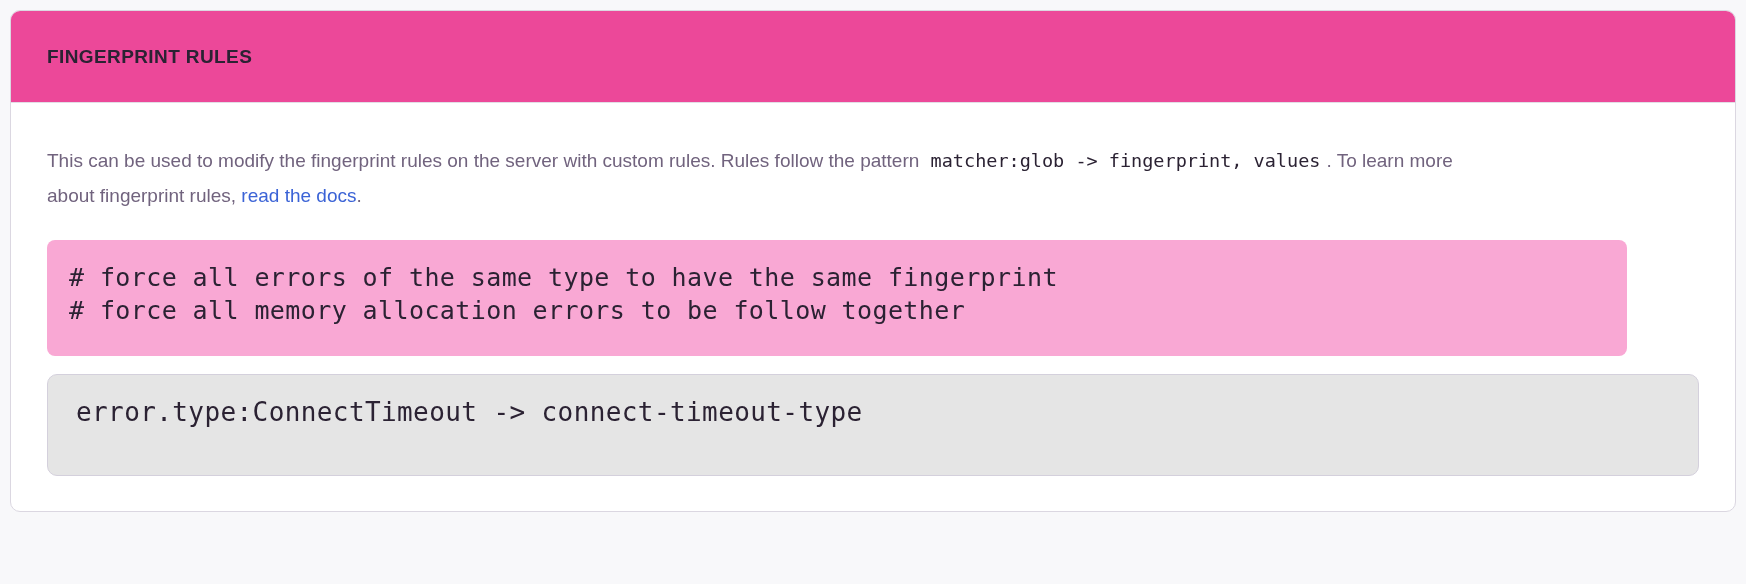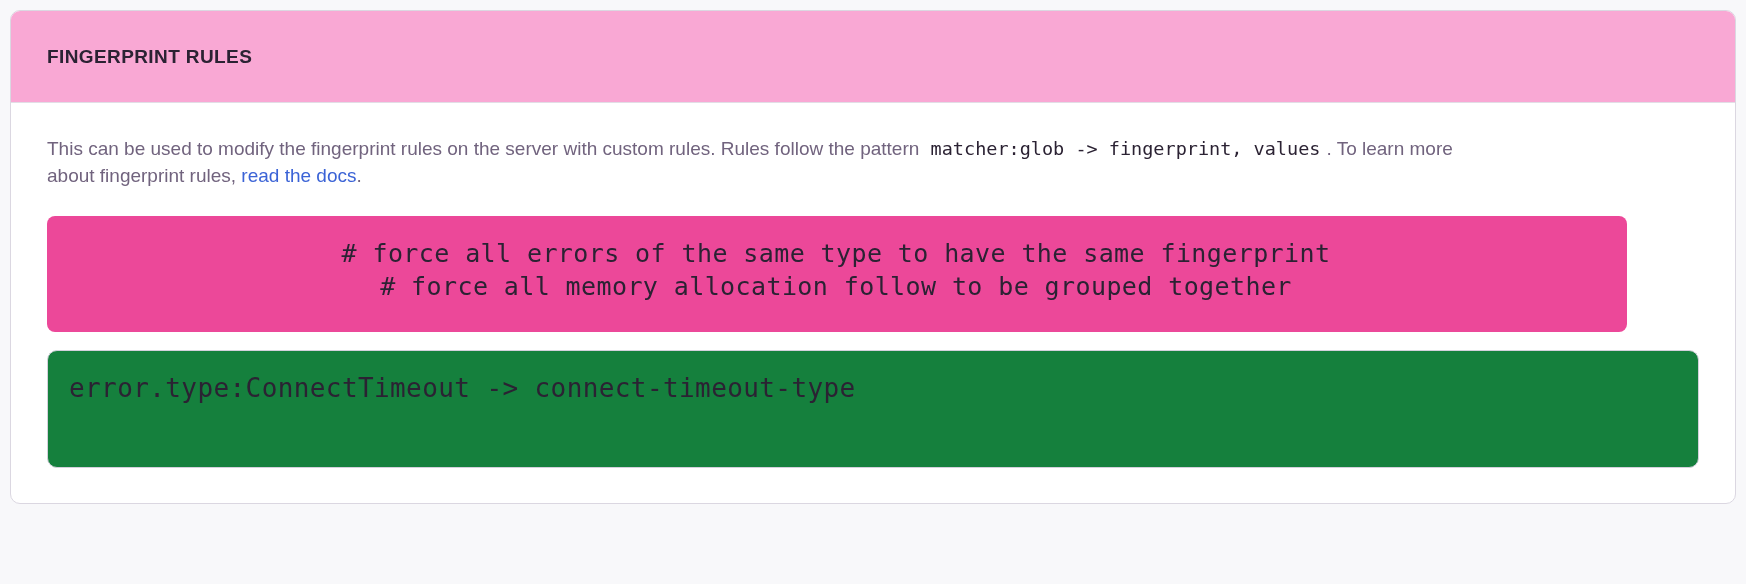--- a/index.html
+++ b/index.html
@@ -15,78 +15,77 @@
     padding: 10px;
   }
   .panel {
     background: #FFFFFF;
     border: 1px solid #DBD7E1;
     border-radius: 10px;
     width: 100%;
     overflow: hidden;
   }
   .panel-header {
-    background: #f9a8d4;
+    background: #ec4899;
     border-bottom: 1px solid #E2DEE6;
     height: 92px;
     padding: 0 36px;
     display: flex;
     align-items: center;
   }
   .panel-title {
     font-size: 19px;
     font-weight: 700;
     letter-spacing: 0.4px;
     color: #2B2233;
   }
   .panel-body {
     padding: 24px 36px 35px 36px;
   }
   .description {
     font-size: 19px;
-    line-height: 27px;
+    line-height: 35px;
     color: #71637E;
-    margin: 8px 0 27px 0;
+    margin: 16px 0 27px 0;
     max-width: 1420px;
   }
   .inline-code {
     font-family: "DejaVu Sans Mono", "Liberation Mono", monospace;
     font-size: 18.5px;
     color: #2B2233;
     padding: 0 6px;
   }
   .docs-link {
     color: #3B63D6;
     text-decoration: none;
     cursor: pointer;
   }
   .code-example {
-    background: #ec4899;
+    background: #f9a8d4;
     border-radius: 8px;
     padding: 21px 24px 29px 22px;
     margin: 0 72px 18px 0;
     font-family: "DejaVu Sans Mono", "Liberation Mono", monospace;
     font-size: 25px;
     line-height: 33px;
     letter-spacing: 0.4px;
     color: #2B2233;
     overflow: hidden;
-    text-align: center;
   }
   .code-example .code-line {
     white-space: pre;
   }
   .rules-textarea {
     display: block;
     width: 100%;
-    height: 118px;
-    background: #15803d;
+    height: 102px;
+    background: #e5e5e5;
     border: 1px solid #D4D0DC;
     border-radius: 10px;
-    padding: 20px 21px;
+    padding: 20px 28px;
     font-family: "DejaVu Sans Mono", "Liberation Mono", monospace;
     font-size: 26px;
     line-height: 34px;
     letter-spacing: 0.4px;
     color: #2B2233;
     resize: none;
     outline: none;
     overflow: hidden;
     white-space: pre;
   }
@@ -98,19 +97,19 @@
   <section class="panel">
 
     <header class="panel-header">
       <span class="panel-title">FINGERPRINT RULES</span>
     </header>
 
     <div class="panel-body">
 
       <p class="description"><span>This can be used to modify the fingerprint rules on the server with custom rules. Rules follow the pattern </span><code class="inline-code">matcher:glob -&gt; fingerprint, values</code><span>. To learn more about fingerprint rules, </span><a class="docs-link">read the docs</a><span>.</span></p>
 
-      <pre class="code-example"><div class="code-line"># force all errors of the same type to have the same fingerprint</div><div class="code-line"># force all memory allocation follow to be grouped together</div></pre>
+      <pre class="code-example"><div class="code-line"># force all errors of the same type to have the same fingerprint</div><div class="code-line"># force all memory allocation errors to be follow together</div></pre>
 
       <textarea class="rules-textarea" spellcheck="false" style="">error.type:ConnectTimeout -&gt; connect-timeout-type</textarea>
 
     </div>
   </section>
 </div>
 
 </body></html>

